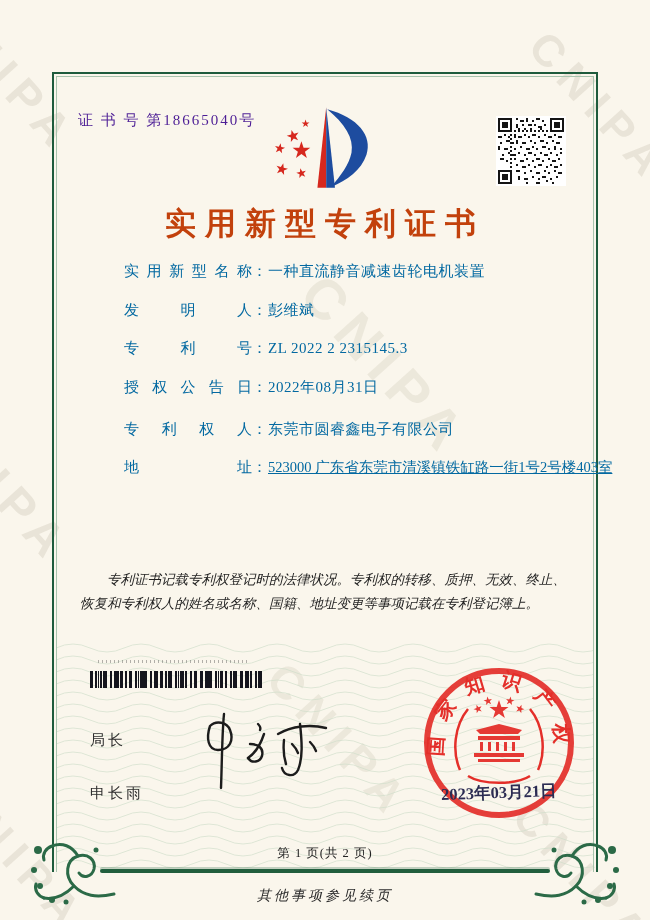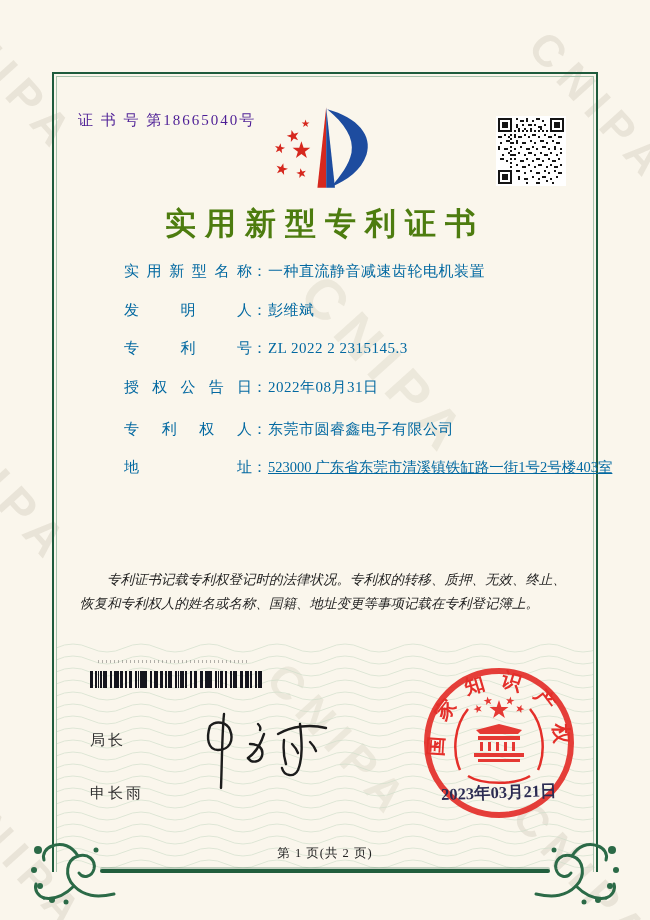--- a/index.html
+++ b/index.html
@@ -50,21 +50,21 @@
   .cert-no{
     position:absolute;left:78px;top:111px;
     font-size:15px;letter-spacing:2px;color:#4c1d95;z-index:2;
   }
 
   .logo{position:absolute;left:258px;top:101px;z-index:2;}
   .qr{position:absolute;left:496px;top:116px;width:66px;height:66px;z-index:2;background:#fff;padding:2px;}
 
   .title{
     position:absolute;left:0;right:0;top:203px;text-align:center;
-    font-size:31px;font-weight:700;letter-spacing:9px;color:#4d7c0f;z-index:2;
+    font-size:31px;font-weight:700;letter-spacing:9px;color:#c2410c;z-index:2;
   }
 
   .row{position:absolute;left:80px;width:500px;font-size:15px;color:#0369a1;z-index:2;white-space:nowrap;margin-left:44px;}
   .lbl{display:inline-block;width:128px;text-align:justify;text-align-last:justify;vertical-align:baseline;}
   .sep{display:inline-block;width:16px;}
   .val{letter-spacing:0.5px;}
   .lbl2{display:inline-block;margin-left:16px;letter-spacing:1px;}
   .r0{top:262px;} .r1{top:301px;} .r2{top:339px;} .r3{top:378px;}
   .r4{top:420px;} .r5{top:458px;} .r6{top:500px;}
   .r5 .val{font-size:14.5px;letter-spacing:0;text-decoration:underline;}
@@ -317,14 +317,15 @@
     <g fill="#2b6a47">
       <circle cx="12" cy="14" r="4"></circle>
         <circle cx="8" cy="34" r="3"></circle>
         <circle cx="14" cy="50" r="3"></circle>
       <circle cx="26" cy="64" r="3"></circle>
         <circle cx="40" cy="66" r="2.5"></circle>
         <circle cx="70" cy="14" r="2.5"></circle>
     </g>
   </svg>
 
+  <div class="footer-note">其他事项参见续页</div>
 
 </div>
 
 </body></html>

